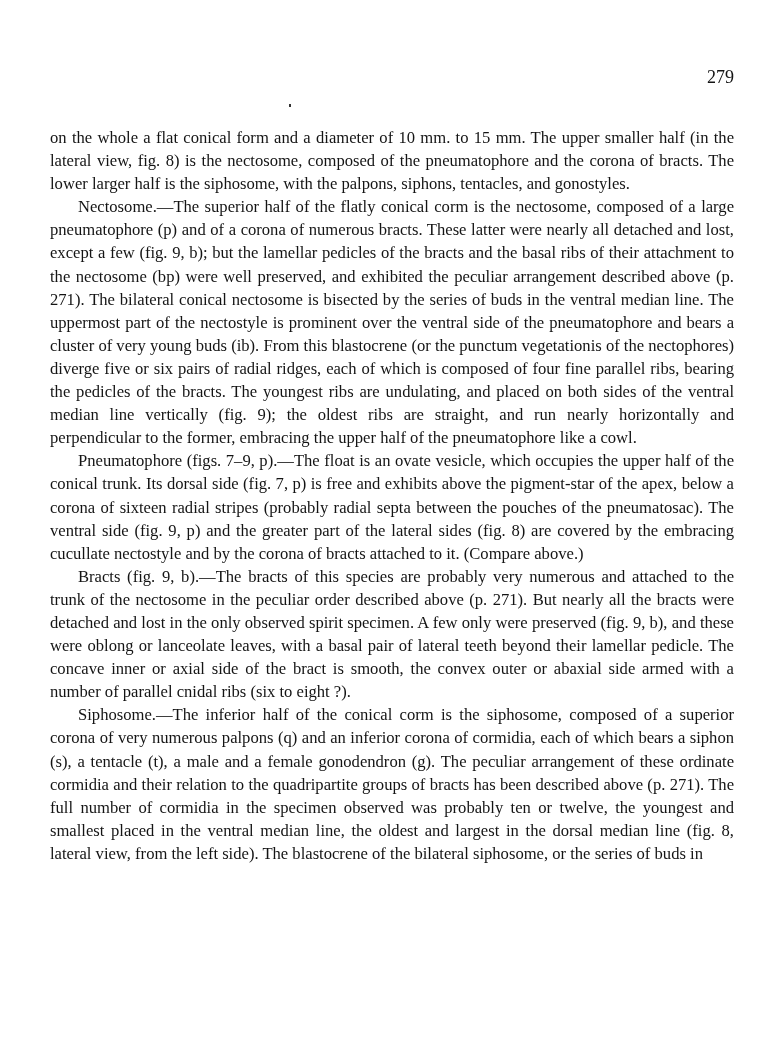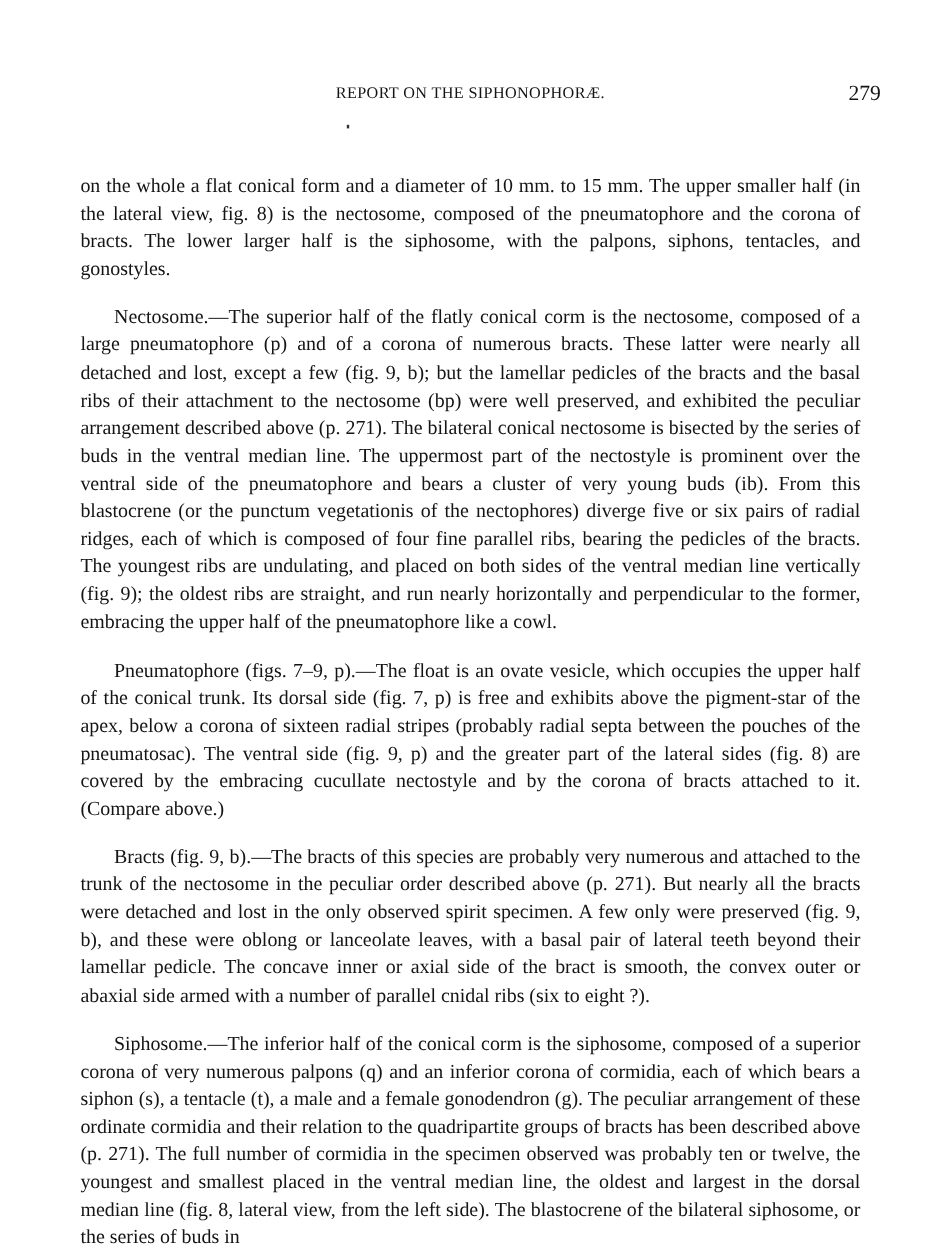--- a/index.html
+++ b/index.html
@@ -22,29 +22,28 @@
     }
     .dot {
       position: absolute; top: 104px; left: 289px; width: 2px; height: 3px; background: #333;
     }
     .body-text {
       position: absolute; top: 126px; left: 50px; width: 684px;
       font-family: "Liberation Serif", serif;
       font-size: 16.6px; line-height: 23.1px;
       text-align: justify;
     }
-    .para { margin: 17px; }
+    .para { margin: 0; }
     .para.indent { text-indent: 28px; }
     .para .lead { }
   </style>
 </head>
 <body>
 
 <div class="header">
-  <div class="running-title">REPORT ON THE SIPHONOPHORÆ.</div>
   <div class="page-number">279</div>
 </div>
 <div class="dot"></div>
 
 <div class="body-text">
   <p class="para">
     <span class="lead"></span><span>on the whole a flat conical form and a diameter of 10 mm. to 15 mm. The upper smaller half (in the lateral view, fig. 8) is the nectosome, composed of the pneumatophore and the corona of bracts. The lower larger half is the siphosome, with the palpons, siphons, tentacles, and gonostyles.</span>
   </p>
   <p class="para indent">
     <span class="lead">Nectosome.</span><span>—The superior half of the flatly conical corm is the nectosome, composed of a large pneumatophore (p) and of a corona of numerous bracts. These latter were nearly all detached and lost, except a few (fig. 9, b); but the lamellar pedicles of the bracts and the basal ribs of their attachment to the nectosome (bp) were well preserved, and exhibited the peculiar arrangement described above (p. 271). The bilateral conical nectosome is bisected by the series of buds in the ventral median line. The uppermost part of the nectostyle is prominent over the ventral side of the pneumatophore and bears a cluster of very young buds (ib). From this blastocrene (or the punctum vegetationis of the nectophores) diverge five or six pairs of radial ridges, each of which is composed of four fine parallel ribs, bearing the pedicles of the bracts. The youngest ribs are undulating, and placed on both sides of the ventral median line vertically (fig. 9); the oldest ribs are straight, and run nearly horizontally and perpendicular to the former, embracing the upper half of the pneumatophore like a cowl.</span>

